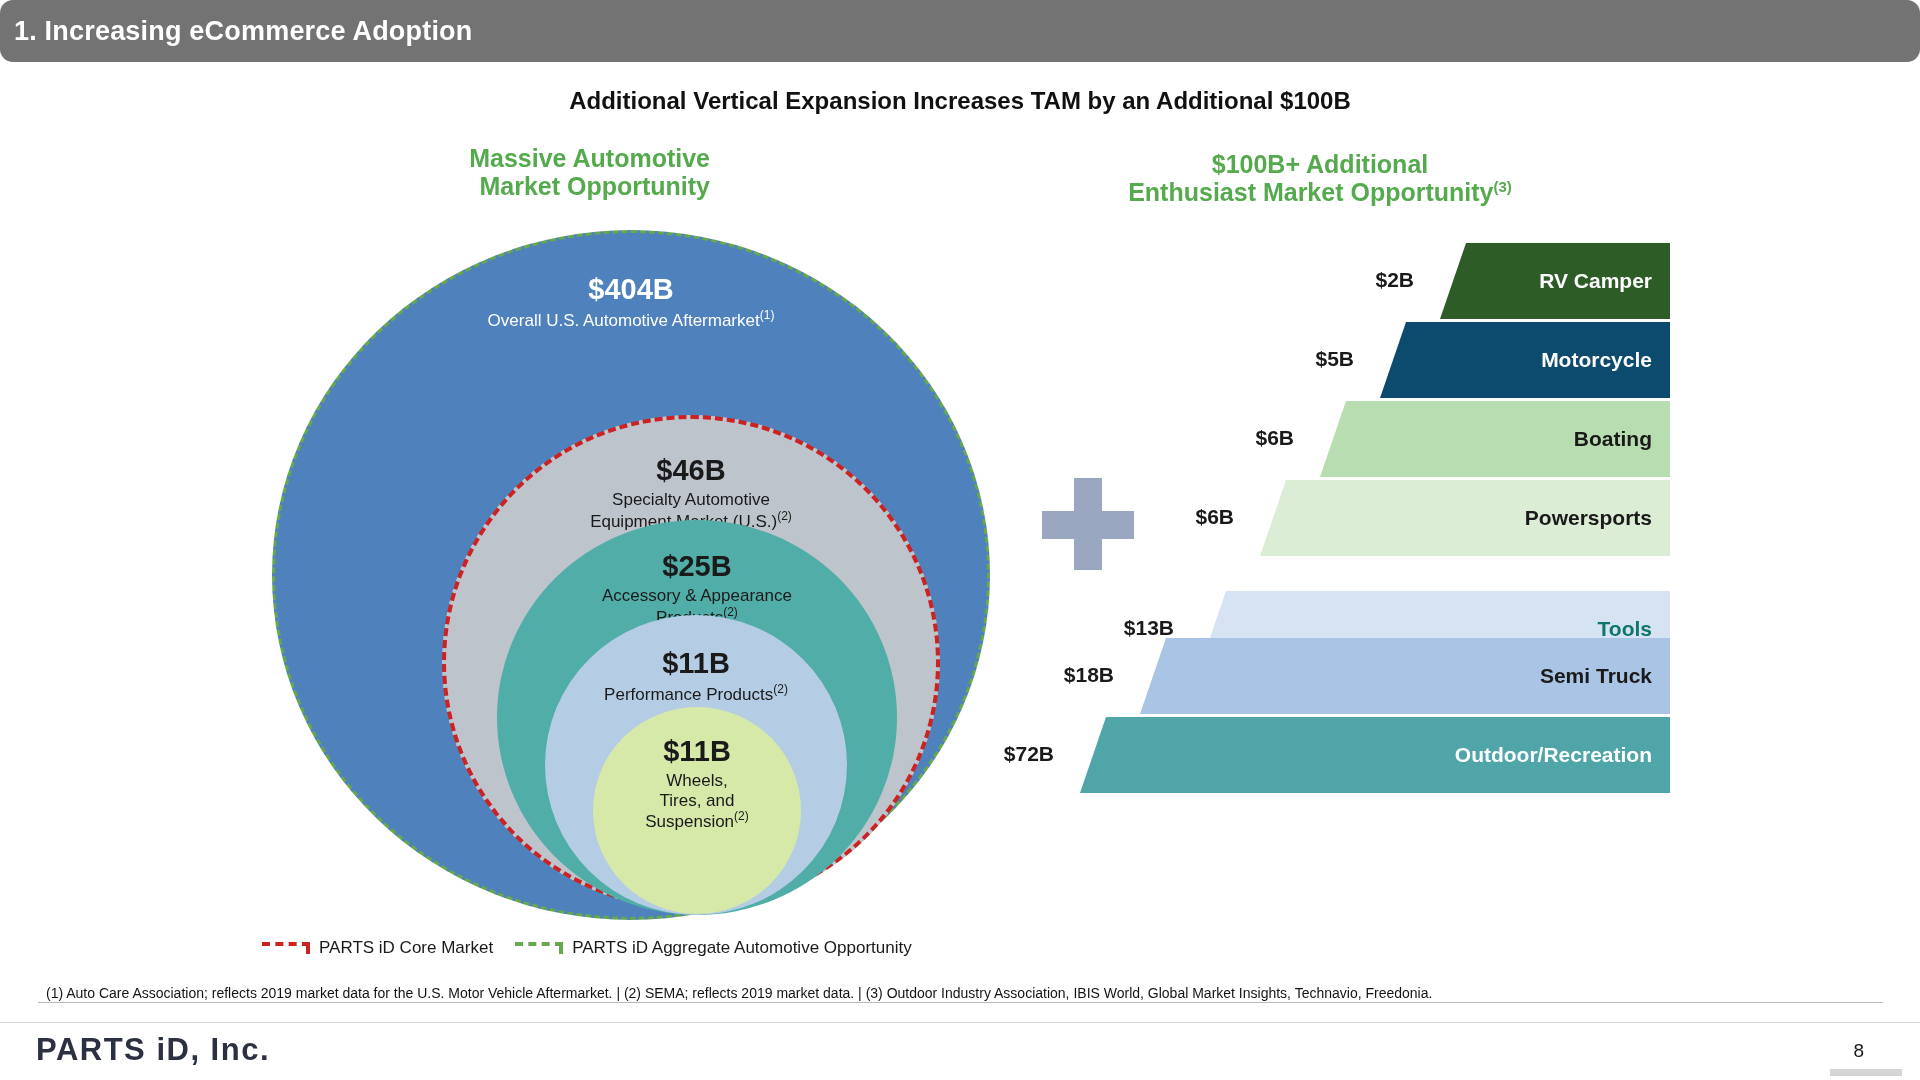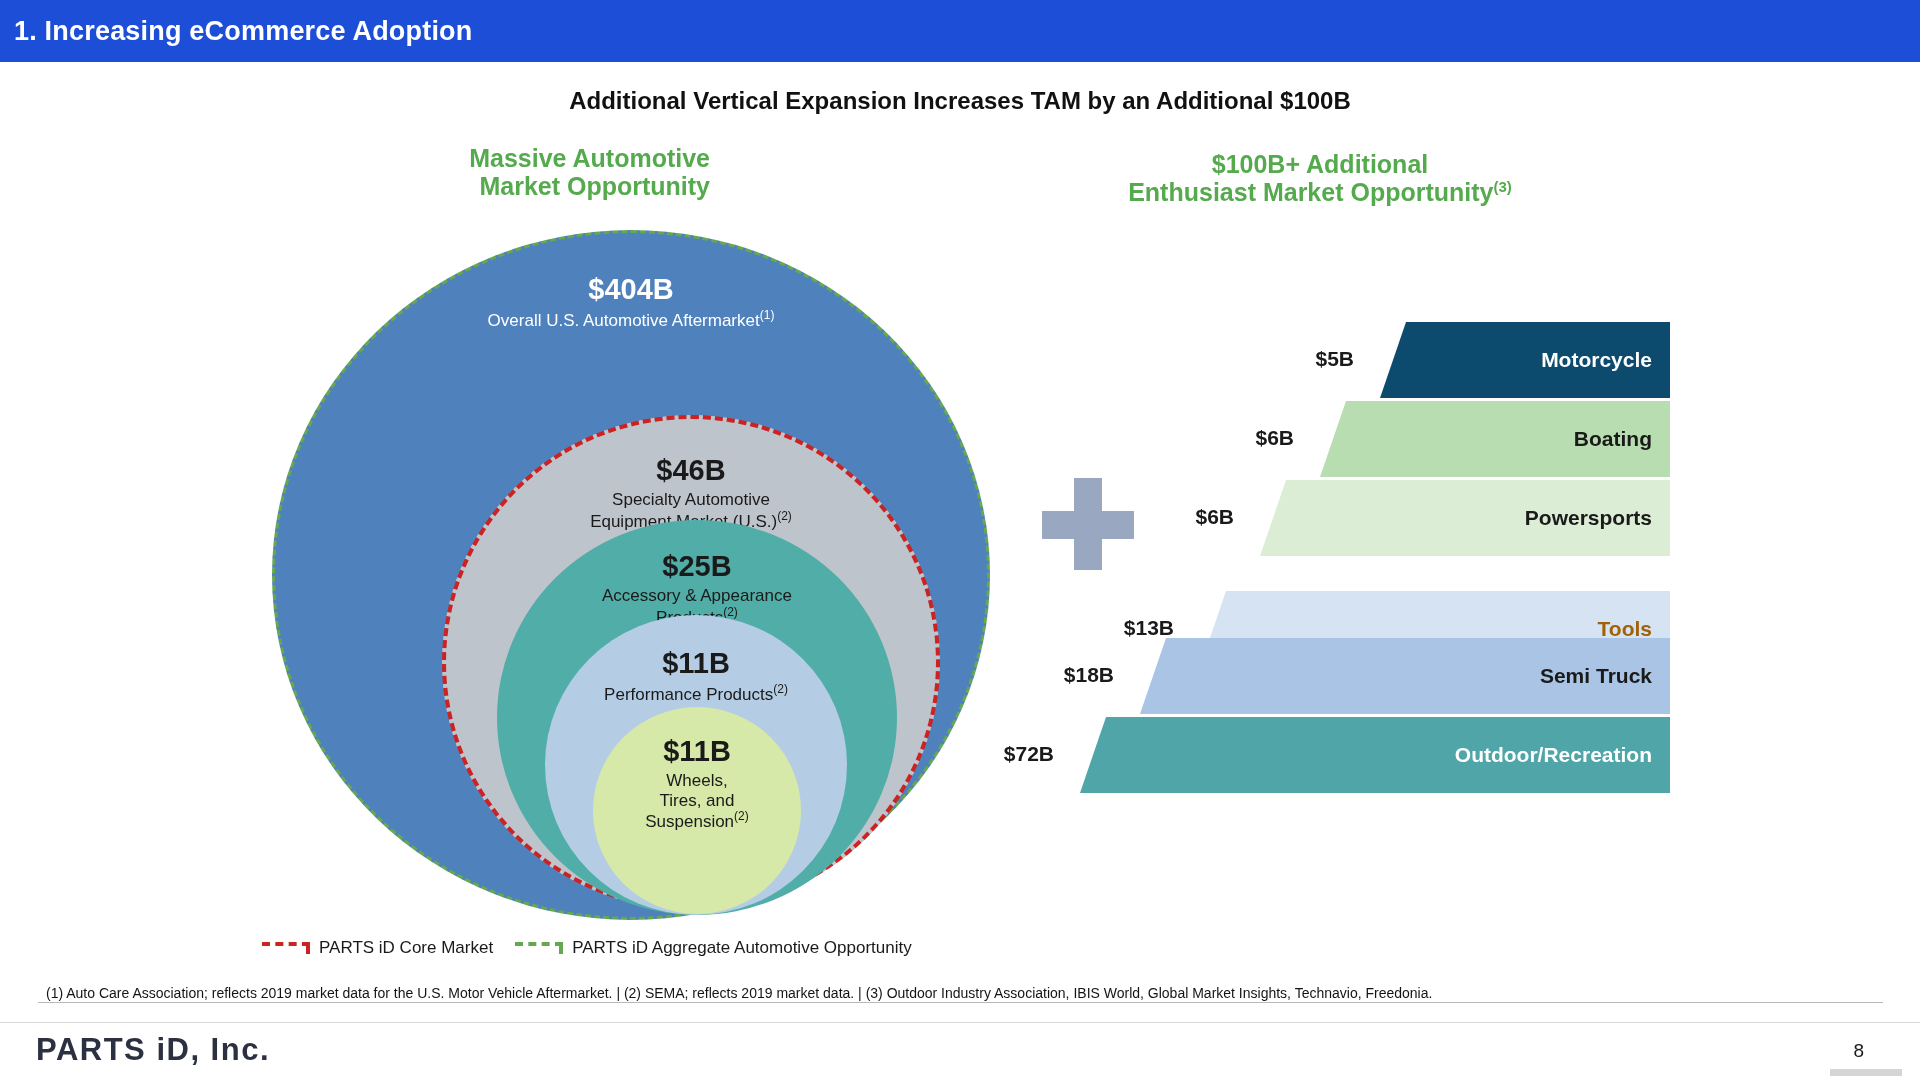--- a/index.html
+++ b/index.html
@@ -14,21 +14,22 @@
     font-family: "Liberation Sans", sans-serif;
     overflow: hidden;
   }
 
   
   #header-bar {
     position: absolute;
     left: 0; top: 0;
     width: 1920px;
     height: 62px;
-    background: #1d4ed8;
+    background: #737373;
+    border-radius: 13px;
   }
   #header-title {
     position: absolute;
     left: 14px;
     top: 16px;
     color: #ffffff;
     font-size: 27px;
     font-weight: bold;
     letter-spacing: 0.2px;
     white-space: nowrap;
@@ -349,20 +350,26 @@
     <span class="legend-text">PARTS iD Aggregate Automotive Opportunity</span>
   </div>
 </div>
 
 <div id="plus-sign">
   <span class="bar-h"></span>
   <span class="bar-v"></span>
 </div>
 
 <div id="funnel">
+    <div class="funnel-row" style="top: 0px; height: 76px;">
+      <div class="funnel-value" style="right: 256px; top: 25px;">$2B</div>
+      <div class="funnel-bar" style="width: 230px; background: rgb(46, 92, 39); clip-path: polygon(26px 0px, 100% 0px, 100% 100%, 0px 100%);">
+        <span class="funnel-label" style="color: rgb(255, 255, 255);">RV Camper</span>
+      </div>
+    </div>
     <div class="funnel-row" style="top: 79px; height: 76px;">
       <div class="funnel-value" style="right: 316px; top: 25px;">$5B</div>
       <div class="funnel-bar" style="width: 290px; background: #0c4a6e; clip-path: polygon(26px 0px, 100% 0px, 100% 100%, 0px 100%);">
         <span class="funnel-label" style="color: rgb(255, 255, 255);">Motorcycle</span>
       </div>
     </div>
     <div class="funnel-row" style="top: 158px; height: 76px;">
       <div class="funnel-value" style="right: 376px; top: 25px;">$6B</div>
       <div class="funnel-bar" style="width: 350px; background: rgb(184, 221, 176); clip-path: polygon(26px 0px, 100% 0px, 100% 100%, 0px 100%);">
         <span class="funnel-label" style="color: rgb(26, 26, 26);">Boating</span>
@@ -370,21 +377,21 @@
     </div>
     <div class="funnel-row" style="top: 237px; height: 76px;">
       <div class="funnel-value" style="right: 436px; top: 25px;">$6B</div>
       <div class="funnel-bar" style="width: 410px; background: rgb(220, 237, 213); clip-path: polygon(26px 0px, 100% 0px, 100% 100%, 0px 100%);">
         <span class="funnel-label" style="color: rgb(26, 26, 26);">Powersports</span>
       </div>
     </div>
     <div class="funnel-row" style="top: 316px; height: 76px; margin-top: 32px;">
       <div class="funnel-value" style="right: 496px; top: 25px;">$13B</div>
       <div class="funnel-bar" style="width: 470px; background: rgb(214, 227, 243); clip-path: polygon(26px 0px, 100% 0px, 100% 100%, 0px 100%);">
-        <span class="funnel-label" style="color: #a16207;">Tools</span>
+        <span class="funnel-label" style="color: #0f766e;">Tools</span>
       </div>
     </div>
     <div class="funnel-row" style="top: 395px; height: 76px;">
       <div class="funnel-value" style="right: 556px; top: 25px;">$18B</div>
       <div class="funnel-bar" style="width: 530px; background: rgb(169, 196, 228); clip-path: polygon(26px 0px, 100% 0px, 100% 100%, 0px 100%);">
         <span class="funnel-label" style="color: rgb(26, 26, 26);">Semi Truck</span>
       </div>
     </div>
     <div class="funnel-row" style="top: 474px; height: 76px;">
       <div class="funnel-value" style="right: 616px; top: 25px;">$72B</div>

